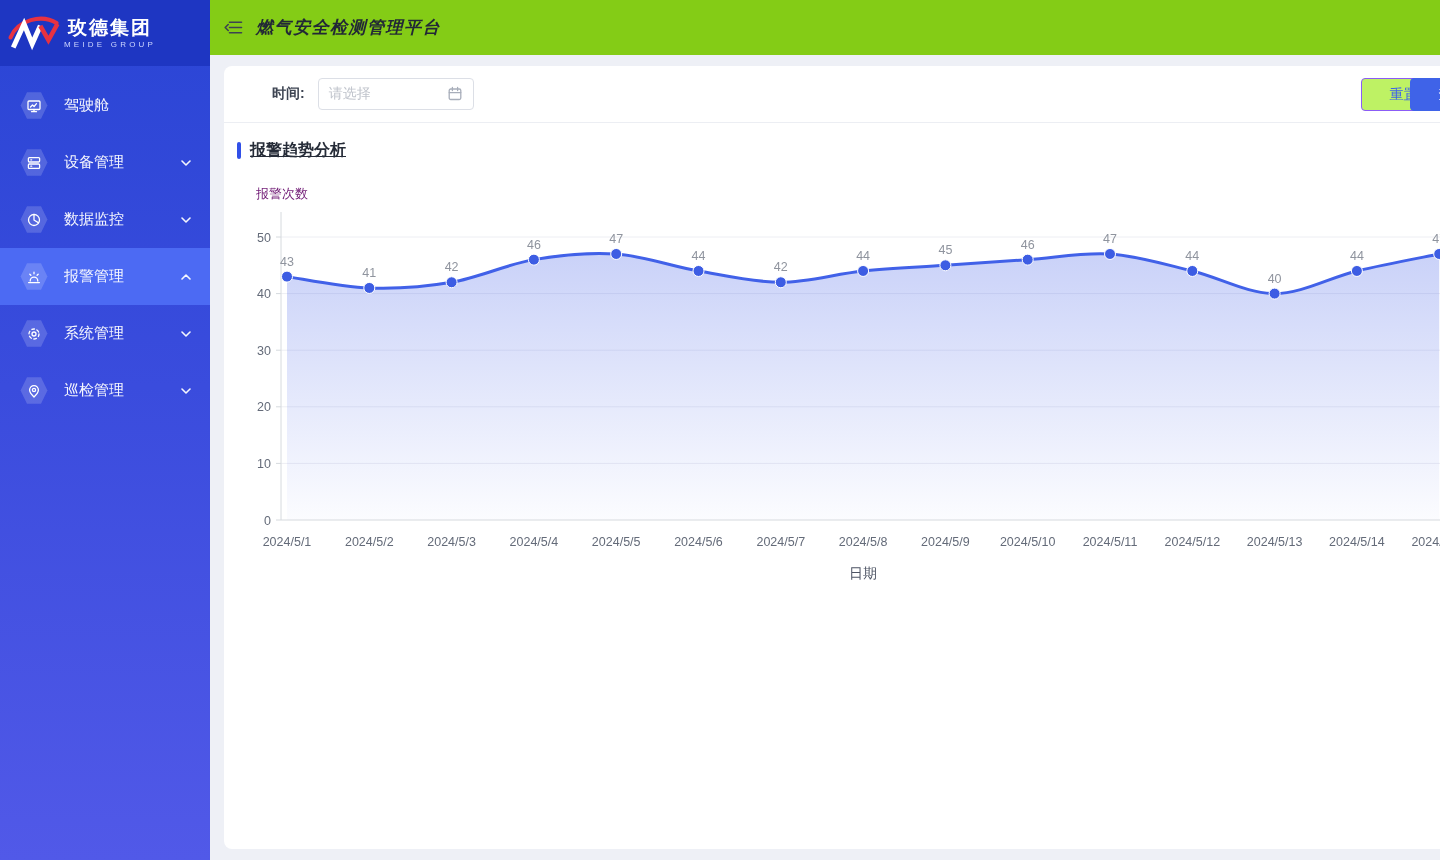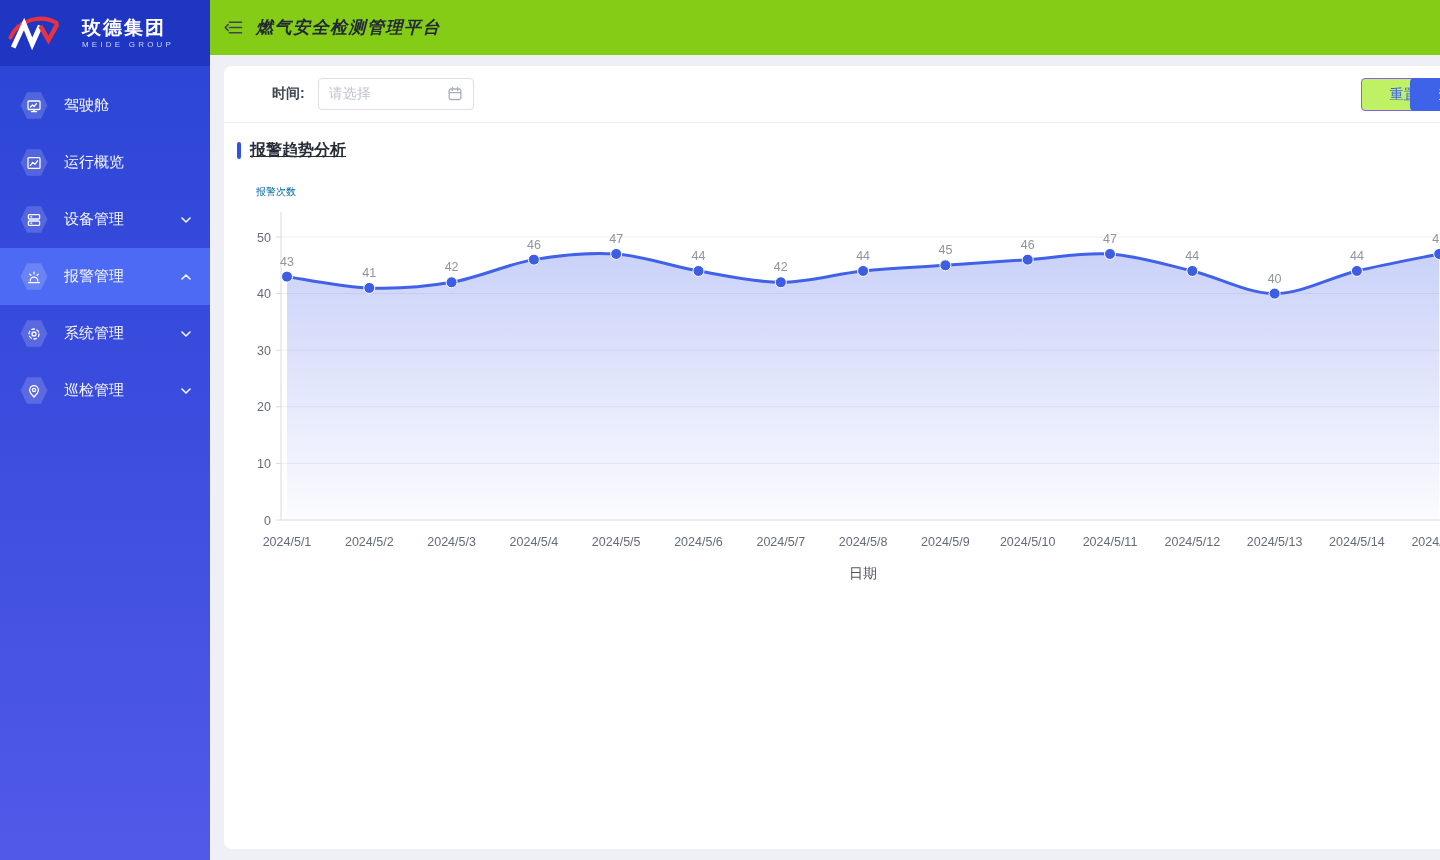--- a/index.html
+++ b/index.html
@@ -3,21 +3,21 @@
 <meta charset="utf-8">
 <title>燃气安全检测管理平台</title>
 <style>
   * { box-sizing: border-box; margin: 0; padding: 0; }
   html,body { width:1440px; height:860px; overflow:hidden;
     font-family:"Liberation Sans","DejaVu Sans",sans-serif; background:#eef0f6; }
 
   
   .sidebar { position:fixed; left:0; top:0; width:210px; height:860px;
     background:linear-gradient(180deg,#2a45d5 0%, #3a4cdd 45%, #5159e8 100%); z-index:20; }
-  .logo { height:66px; background:#1e36c2; display:flex; align-items:center; padding:0 8px 0 6px; gap:20px; }
+  .logo { height:66px; background:#1e36c2; display:flex; align-items:center; padding:0 8px 0 6px; gap:2px;text-align:center; }
   .logo-mark { flex:0 0 auto; }
   .logo-title { color:#fff; font-size:19px; font-weight:bold; letter-spacing:2px; line-height:1.15; }
   .logo-sub { color:#cdd6ff; font-size:8px; letter-spacing:3.2px; margin-top:2px; }
   .menu { padding-top:11px; }
   .mi { height:57px; display:flex; align-items:center; padding:0 18px 0 20px;
     color:rgba(255,255,255,.95); font-size:15px; cursor:pointer; }
   .mi.active { background:#4c6af3; }
   .badge { width:28px; height:28px; margin-right:16px; flex:0 0 auto;
     background:rgba(255,255,255,.17);
     clip-path:polygon(25% 3%,75% 3%,98% 50%,75% 97%,25% 97%,2% 50%);
@@ -47,21 +47,21 @@
   .btn { position:absolute; top:12px; width:85px; height:33px; border-radius:4px;
     font-size:14px; font-family:inherit; cursor:pointer; }
   .btn-reset { left:1137px; background:#bef264; border:1px solid #8b5cf6; color:#3f63e8; }
   .btn-query { left:1186px; background:#3f63e8; border:1px solid #3f63e8; color:#fff; }
 
   .section-head { display:flex; align-items:center; gap:9px; padding:17px 0 0 13px; }
   .section-bar { width:4px; height:17px; background:#3150e8; border-radius:2px; }
   .section-title { font-size:16px; font-weight:bold; color:#262c38;text-decoration:underline; }
 
   .chart-wrap { position:absolute; left:0; top:100px; width:1232px; height:560px; }
-  .ylab { position:absolute; left:32px; top:19px; font-size:10px; color:#0369a1; }
+  .ylab { position:absolute; left:32px; top:19px; font-size:13px; color:#701a75; }
   #chart { position:absolute; left:0; top:34px; width:1232px; height:420px; }
 </style>
 </head>
 <body>
 
 <aside class="sidebar">
   <div class="logo">
     <svg class="logo-mark" width="56" height="42" viewBox="0 0 62 46">
       <path d="M5 28 C13 8 40 2 56 12" stroke="#e73241" stroke-width="4.5" fill="none" stroke-linecap="round"></path>
       <path d="M8 39 L20 13 L29 35 L38 15" stroke="#ffffff" stroke-width="5.5" fill="none" stroke-linejoin="miter"></path>
@@ -82,51 +82,51 @@
             </g>
           </svg>
         </span>
     <span class="mi-label">驾驶舱</span>
     <svg class="chev hidden" width="12" height="12" viewBox="0 0 12 12">
       <path d="M2 4l4 4 4-4" stroke="#fff" stroke-width="1.6" fill="none" stroke-linecap="round" stroke-linejoin="round"></path>
     </svg>
   </div>
 
 
-  <div class="mi">
-    <span class="badge">
-          <svg width="16" height="16" viewBox="0 0 16 16">
-            <g stroke="#fff" stroke-width="1.3" fill="none" stroke-linecap="round" stroke-linejoin="round">
-              <rect x="2" y="2.6" width="12" height="10.8" rx="1"></rect>
-              <path d="M4.4 10.4l2.5-3 2 2 2.6-3.6"></path>
-            </g>
-          </svg>
-        </span>
-    <span class="mi-label">运行概览</span>
-    <svg class="chev hidden" width="12" height="12" viewBox="0 0 12 12">
-      <path d="M2 4l4 4 4-4" stroke="#fff" stroke-width="1.6" fill="none" stroke-linecap="round" stroke-linejoin="round"></path>
-    </svg>
-  </div>
 
   <div class="mi">
     <span class="badge">
           <svg width="16" height="16" viewBox="0 0 16 16">
             <g stroke="#fff" stroke-width="1.3" fill="none" stroke-linecap="round" stroke-linejoin="round">
               <rect x="2.4" y="2.6" width="11.2" height="4.4" rx="1"></rect>
               <rect x="2.4" y="9" width="11.2" height="4.4" rx="1"></rect>
               <path d="M4.8 4.8h.9M4.8 11.2h.9"></path>
             </g>
           </svg>
         </span>
     <span class="mi-label">设备管理</span>
     <svg class="chev" width="12" height="12" viewBox="0 0 12 12">
       <path d="M2 4l4 4 4-4" stroke="#fff" stroke-width="1.6" fill="none" stroke-linecap="round" stroke-linejoin="round"></path>
     </svg>
   </div>
 
+  <div class="mi">
+    <span class="badge">
+          <svg width="16" height="16" viewBox="0 0 16 16">
+            <g stroke="#fff" stroke-width="1.3" fill="none" stroke-linecap="round" stroke-linejoin="round">
+              <circle cx="8" cy="8" r="5.5"></circle>
+              <path d="M8 8V2.5M8 8l4.6 2.9"></path>
+            </g>
+          </svg>
+        </span>
+    <span class="mi-label">数据监控</span>
+    <svg class="chev" width="12" height="12" viewBox="0 0 12 12">
+      <path d="M2 4l4 4 4-4" stroke="#fff" stroke-width="1.6" fill="none" stroke-linecap="round" stroke-linejoin="round"></path>
+    </svg>
+  </div>
 
   <div class="mi active">
     <span class="badge">
           <svg width="16" height="16" viewBox="0 0 16 16">
             <g stroke="#fff" stroke-width="1.3" fill="none" stroke-linecap="round" stroke-linejoin="round">
               <path d="M4.2 12a3.8 3.8 0 0 1 7.6 0"></path>
               <path d="M2.6 13.6h10.8M8 3.2v1.6M3.8 5.2l1.1 1.1M12.2 5.2l-1.1 1.1"></path>
             </g>
           </svg>
         </span>

